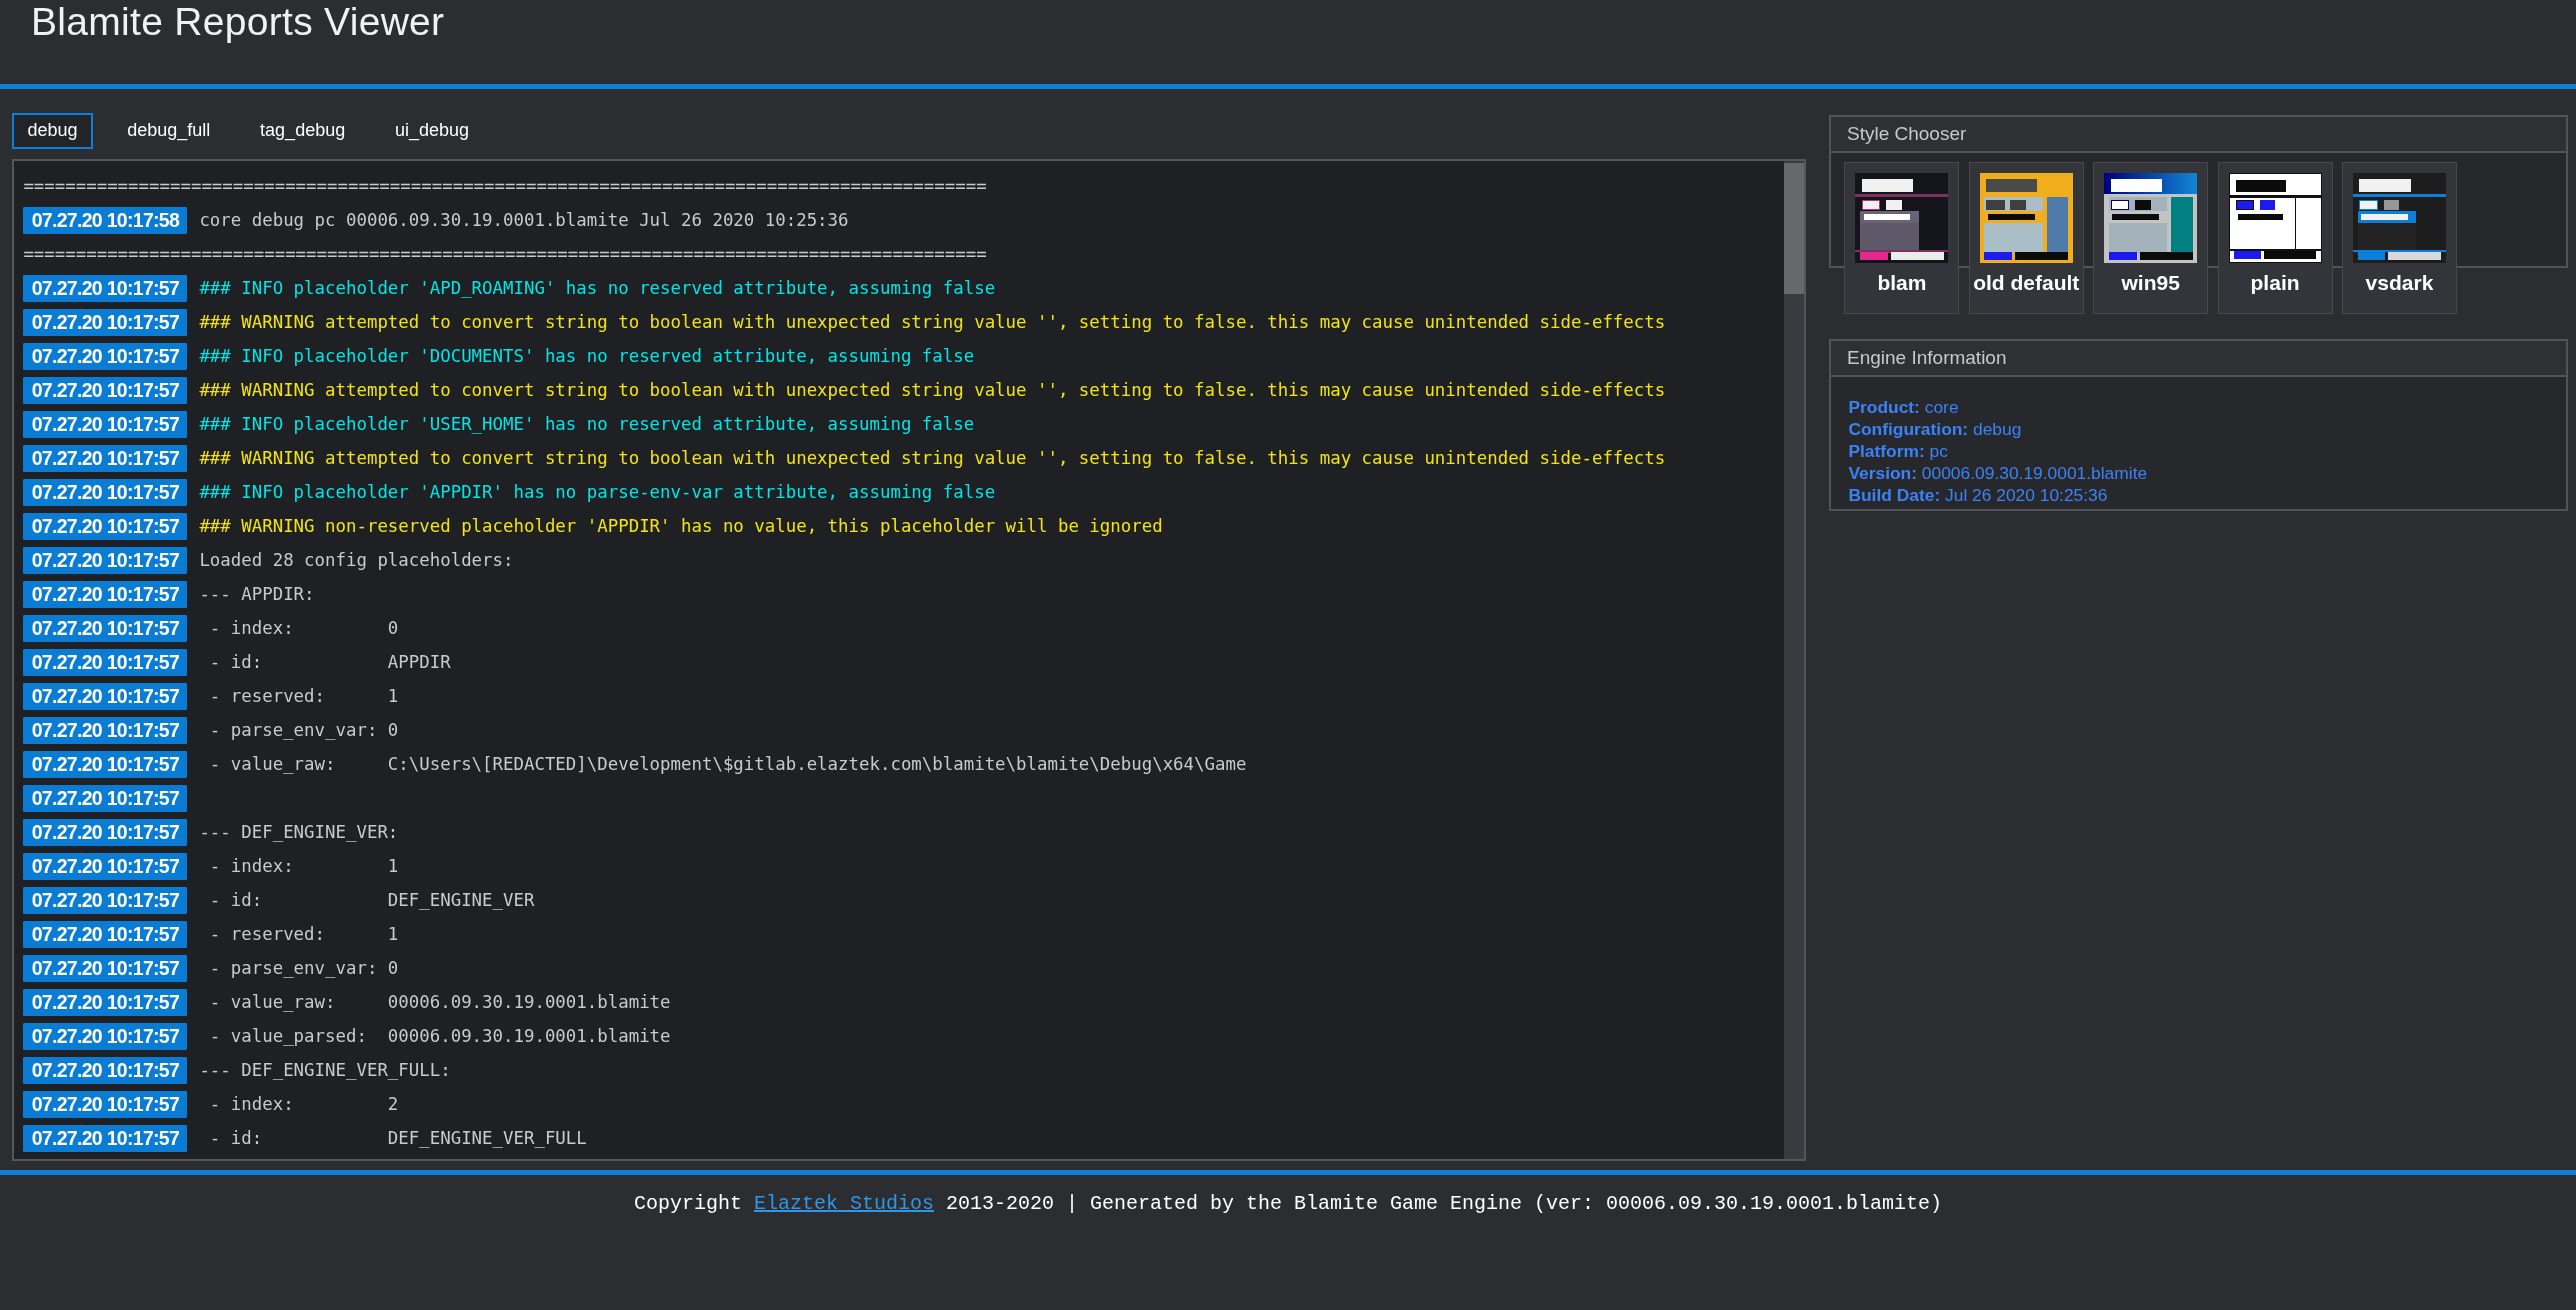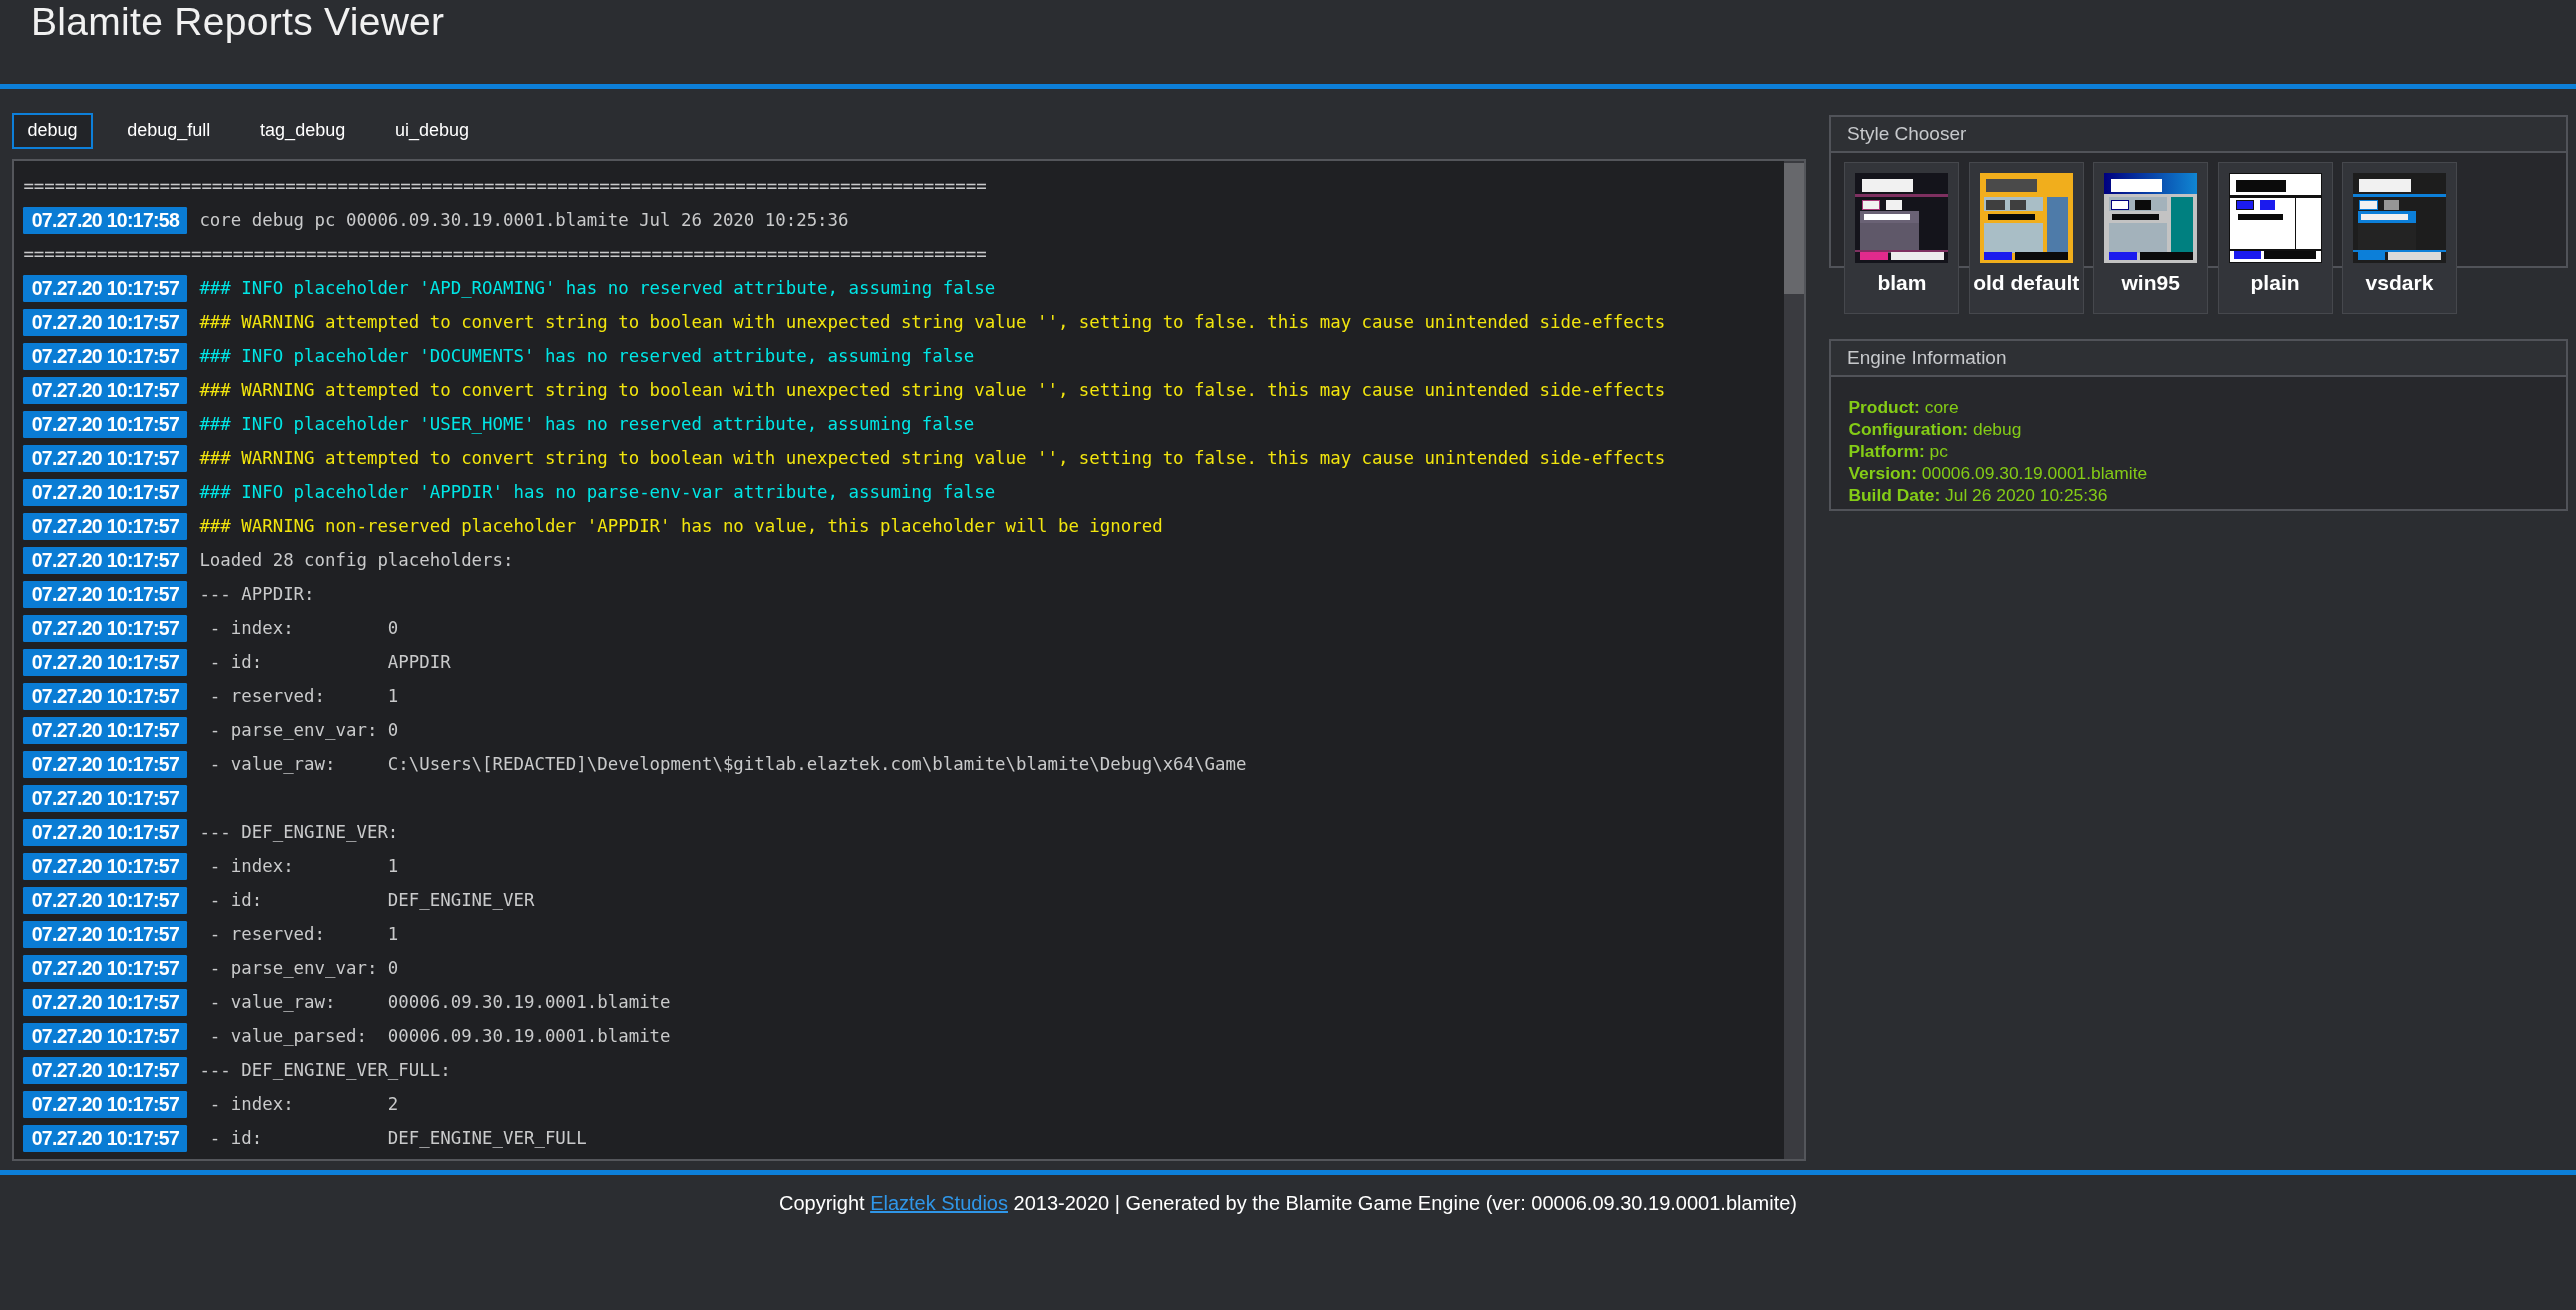--- a/index.html
+++ b/index.html
@@ -39,27 +39,27 @@
   .panel-style { top:115px; height:153px; }
   .panel-engine { top:339px; height:172px; }
   .panel-header { height:36px; background:#2e3034; border-bottom:2px solid #515359;
                   display:flex; align-items:center; padding-left:16px; font-size:19px; color:#c7c9cc; }
   .theme-grid { display:flex; gap:9.4px; padding:9.4px 0 0 13.4px; }
   .theme-card { width:115px; height:152px; background:#33353a; border:1.3px solid #46484d;
                 display:flex; flex-direction:column; align-items:center; cursor:pointer; }
   .tp { position:relative; width:93px; height:90px; margin-top:9.4px; overflow:hidden; }
   .tp-layer { position:absolute; }
   .theme-label { font-size:21px; font-weight:bold; color:#ffffff; margin-top:8px; }
-  .ei-body { padding:19px 17.4px; font-size:17.4px; color:#84cc16; line-height:22px; }
+  .ei-body { padding:19px 17.4px; font-size:17.4px; color:#3b82f6; line-height:22px; }
   .ei-label { font-weight:bold; }
 
   
   .footer { position:absolute; left:0; top:1170px; width:100%;
             border-top:5.4px solid var(--accent,#0d7fd9); padding-top:17.4px; text-align:center;
-            font-size:20px; color:#ffffff; }
+            font-size:20px; color:#ffffff;font-family:Liberation Mono, monospace; }
   .footer a { color:var(--link,#2f96e8); text-decoration:underline; cursor:pointer; }
 </style>
 </head>
 <body>
 
 <div class="page">
 
   <div class="header">
     <div class="app-title">Blamite Reports Viewer</div>
   </div>

